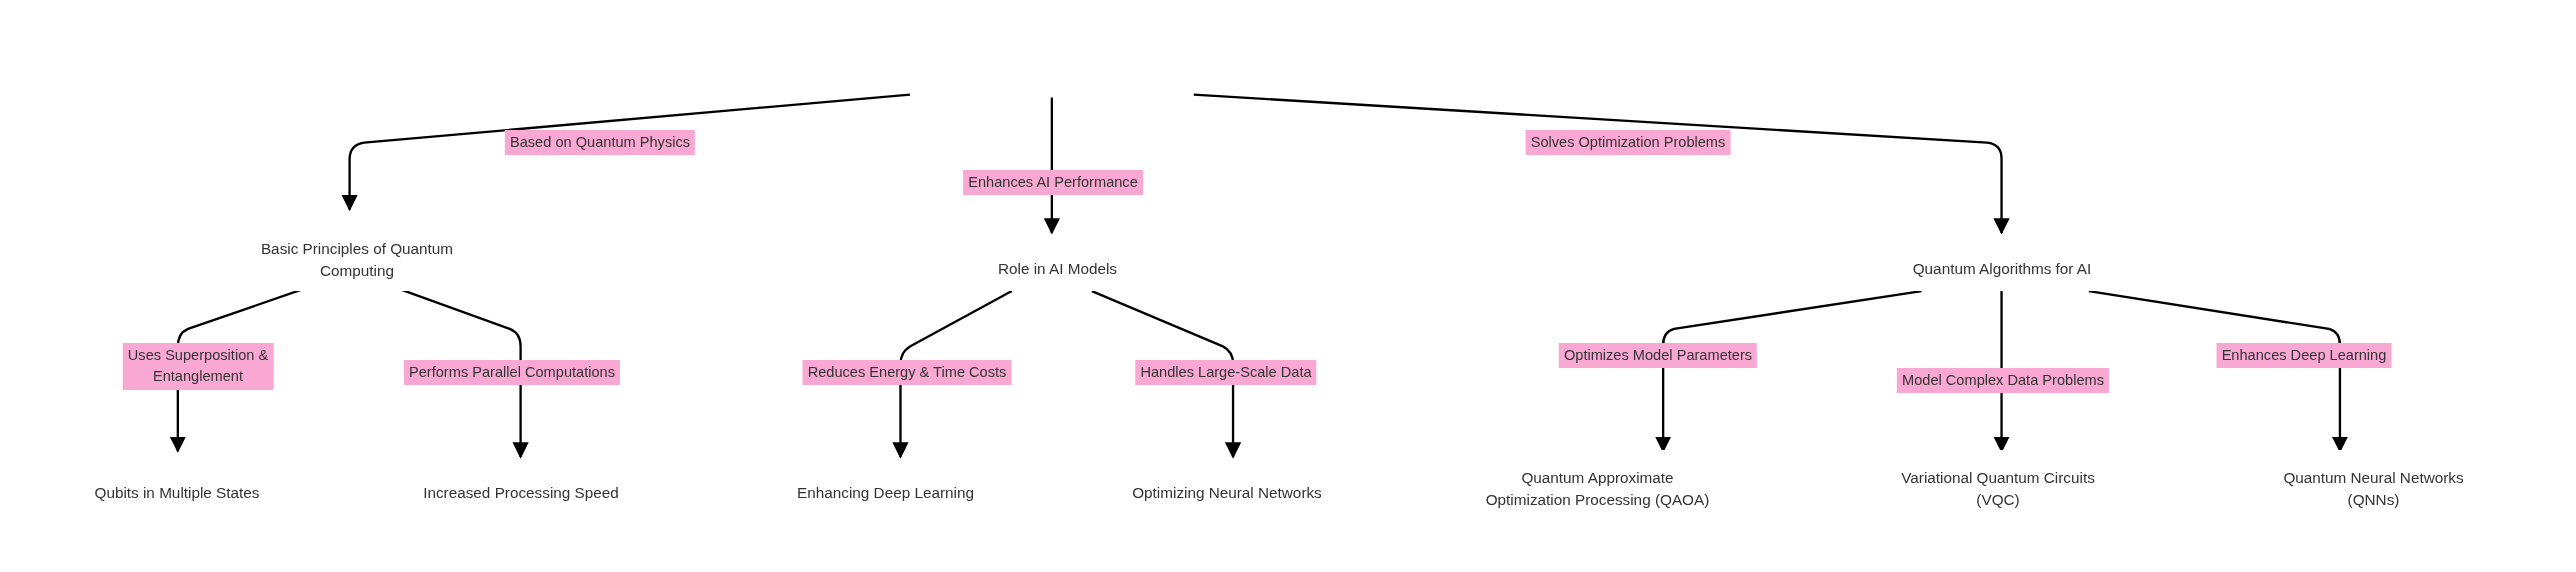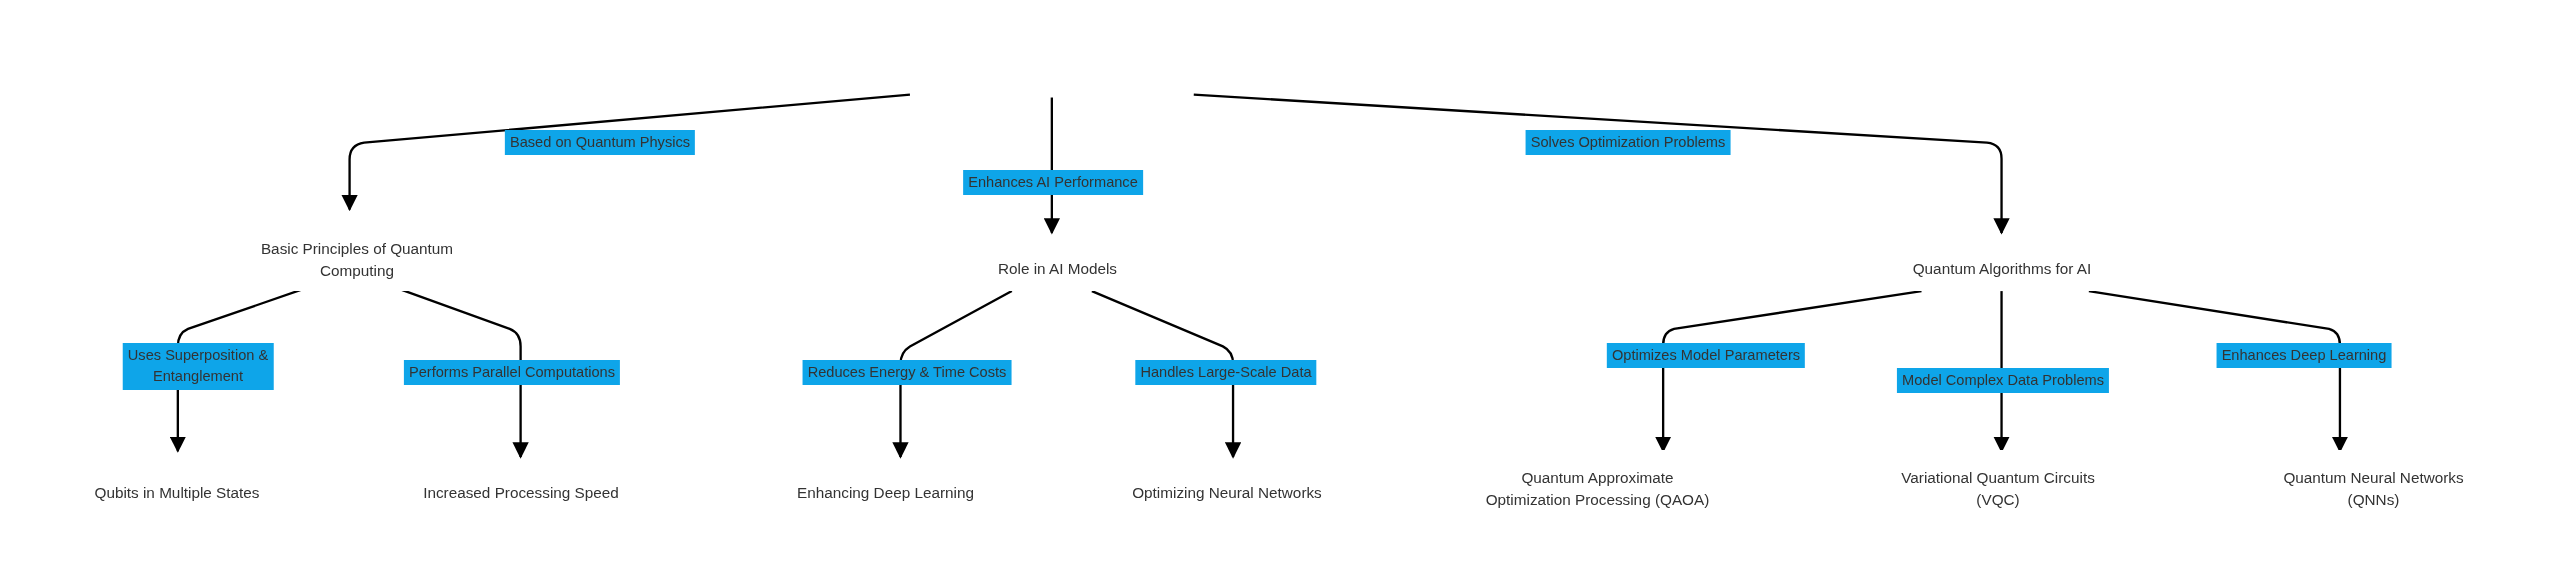--- a/index.html
+++ b/index.html
@@ -68,21 +68,21 @@
     z-index: -1;
   }
   .node > .node-text {
     position: relative;
     z-index: 1;
     white-space: pre-line;
   }
   
   .edge-label {
     position: absolute;
-    background: #0ea5e9;
+    background: #f9a8d4;
     color: #333333;
     font-size: 14.6px;
     line-height: 1.5;
     padding: 1.5px 5.1px;
     text-align: center;
     white-space: pre-line;
     box-sizing: border-box;
     transform: translateX(-50%);
   }
 </style>
@@ -174,20 +174,20 @@
 
   <div class="edge-label" style="left:198px; top:343px;">Uses Superposition &amp;
 Entanglement</div>
 
   <div class="edge-label" style="left:512px; top:360px;">Performs Parallel Computations</div>
 
   <div class="edge-label" style="left:907px; top:360px;">Reduces Energy &amp; Time Costs</div>
 
   <div class="edge-label" style="left:1226px; top:360px;">Handles Large-Scale Data</div>
 
-  <div class="edge-label" style="left:1706px; top:343px;">Optimizes Model Parameters</div>
+  <div class="edge-label" style="left:1658px; top:343px;">Optimizes Model Parameters</div>
 
   <div class="edge-label" style="left:2003px; top:368px;">Model Complex Data Problems</div>
 
   <div class="edge-label" style="left:2304px; top:343px;">Enhances Deep Learning</div>
 
 </div>
 
 
 </body></html>

